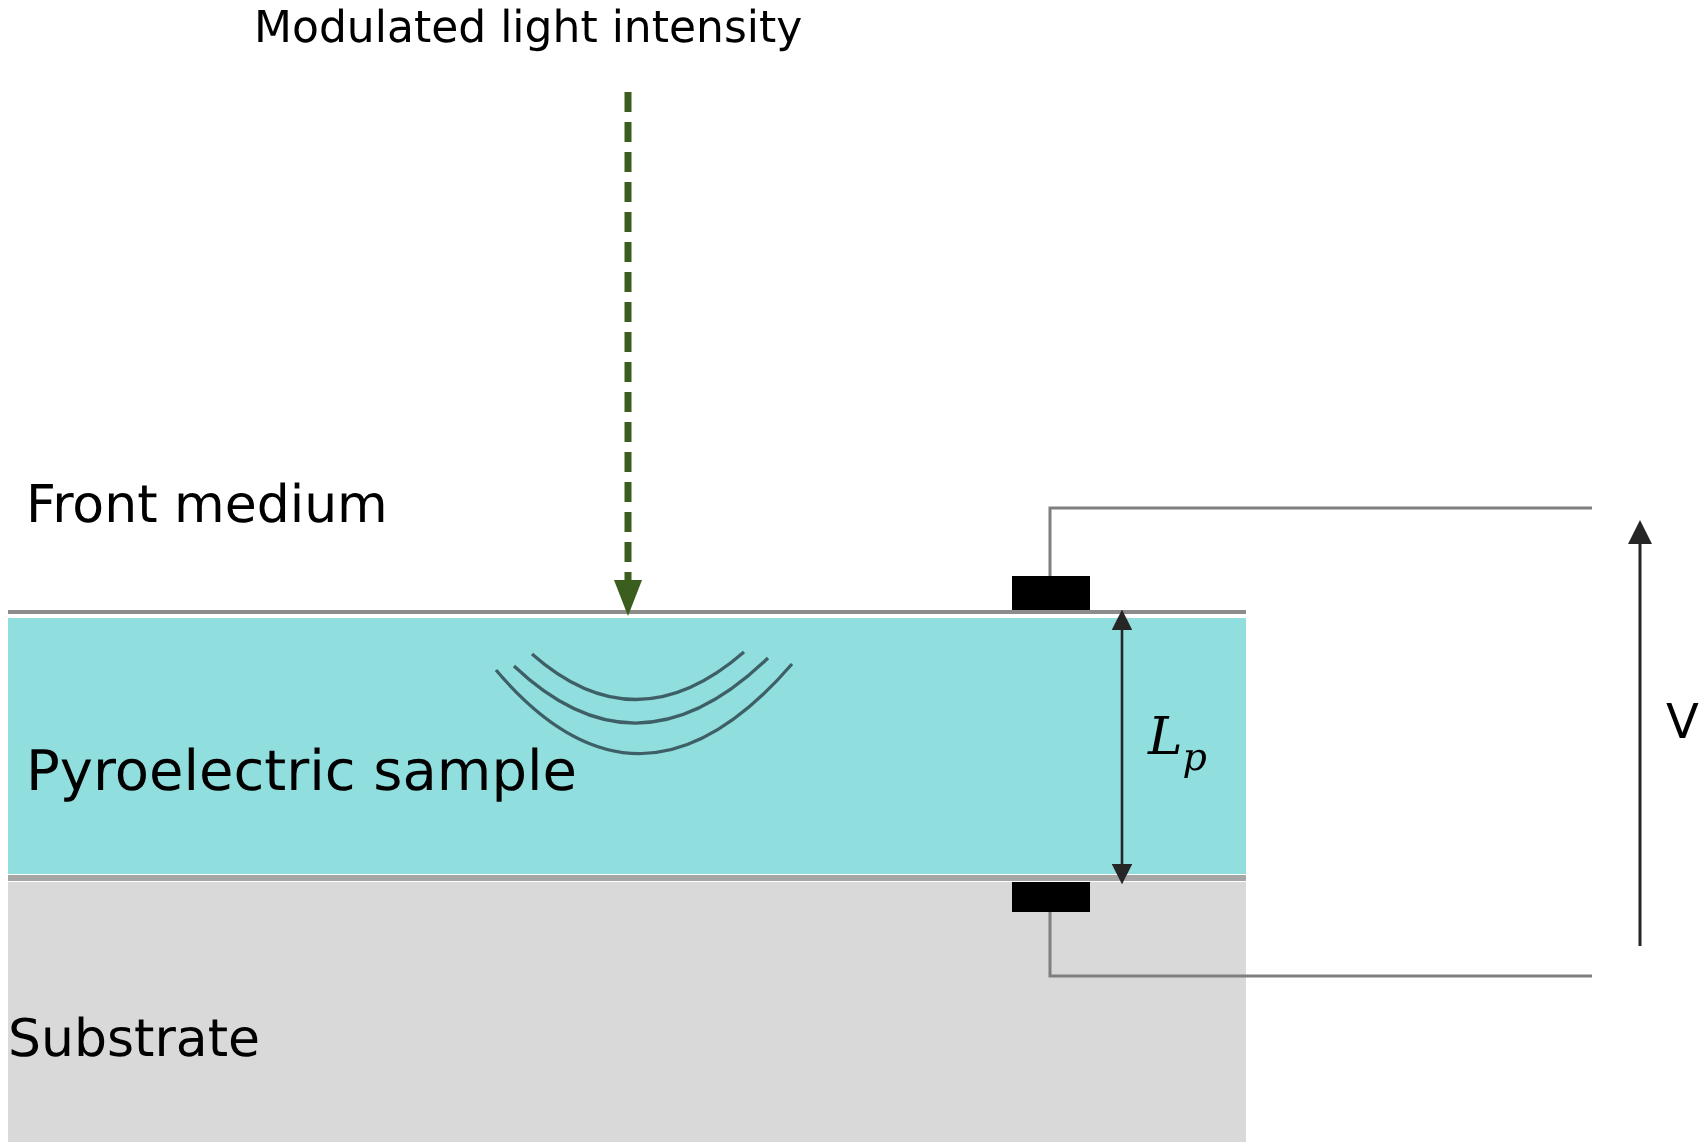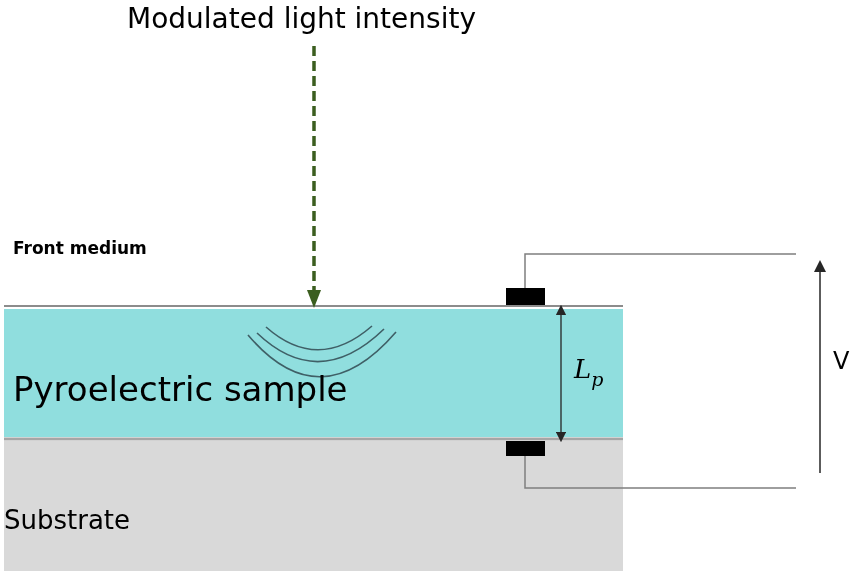--- a/index.html
+++ b/index.html
@@ -1,22 +1,22 @@
 <!DOCTYPE html>
 <html><head>
 <meta charset="utf-8">
 <style>
   html, body { margin: 0; padding: 0; background: #ffffff; }
   body { width: 850px; height: 574px; position: relative; overflow: hidden;
          font-family: "Liberation Sans", "DejaVu Sans", sans-serif; }
   #diagram { position: absolute; left: 0; top: 0; width: 850px; height: 574px; }
   .lbl { position: absolute; color: #000; font-family: "DejaVu Sans", sans-serif; white-space: nowrap; }
-  .title { left: 127px; top: 2px; font-size: 28px; }
-  .front { left: 13px; top: 238px; font-size: 17px; font-weight: bold; }
-  .pyro  { left: 13px; top: 369px; font-size: 34px; }
+  .title { left: 127px; top: 2px; font-size: 22px; }
+  .front { left: 13px; top: 238px; font-size: 26px; }
+  .pyro  { left: 13px; top: 369px; font-size: 28px; }
   .sub   { left: 4px; top: 505px; font-size: 26px; }
   .volt  { left: 833px; top: 347px; font-size: 24px; }
   .lp    { left: 574px; top: 354px; font-size: 26px; font-style: italic; font-family: "DejaVu Serif", serif; }
   .lp sub { font-size: 19px; position: relative; top: 2px; }
 </style>
 </head>
 <body>
 
 <svg id="diagram" width="850" height="574" viewBox="0 0 850 574">
   <defs>

